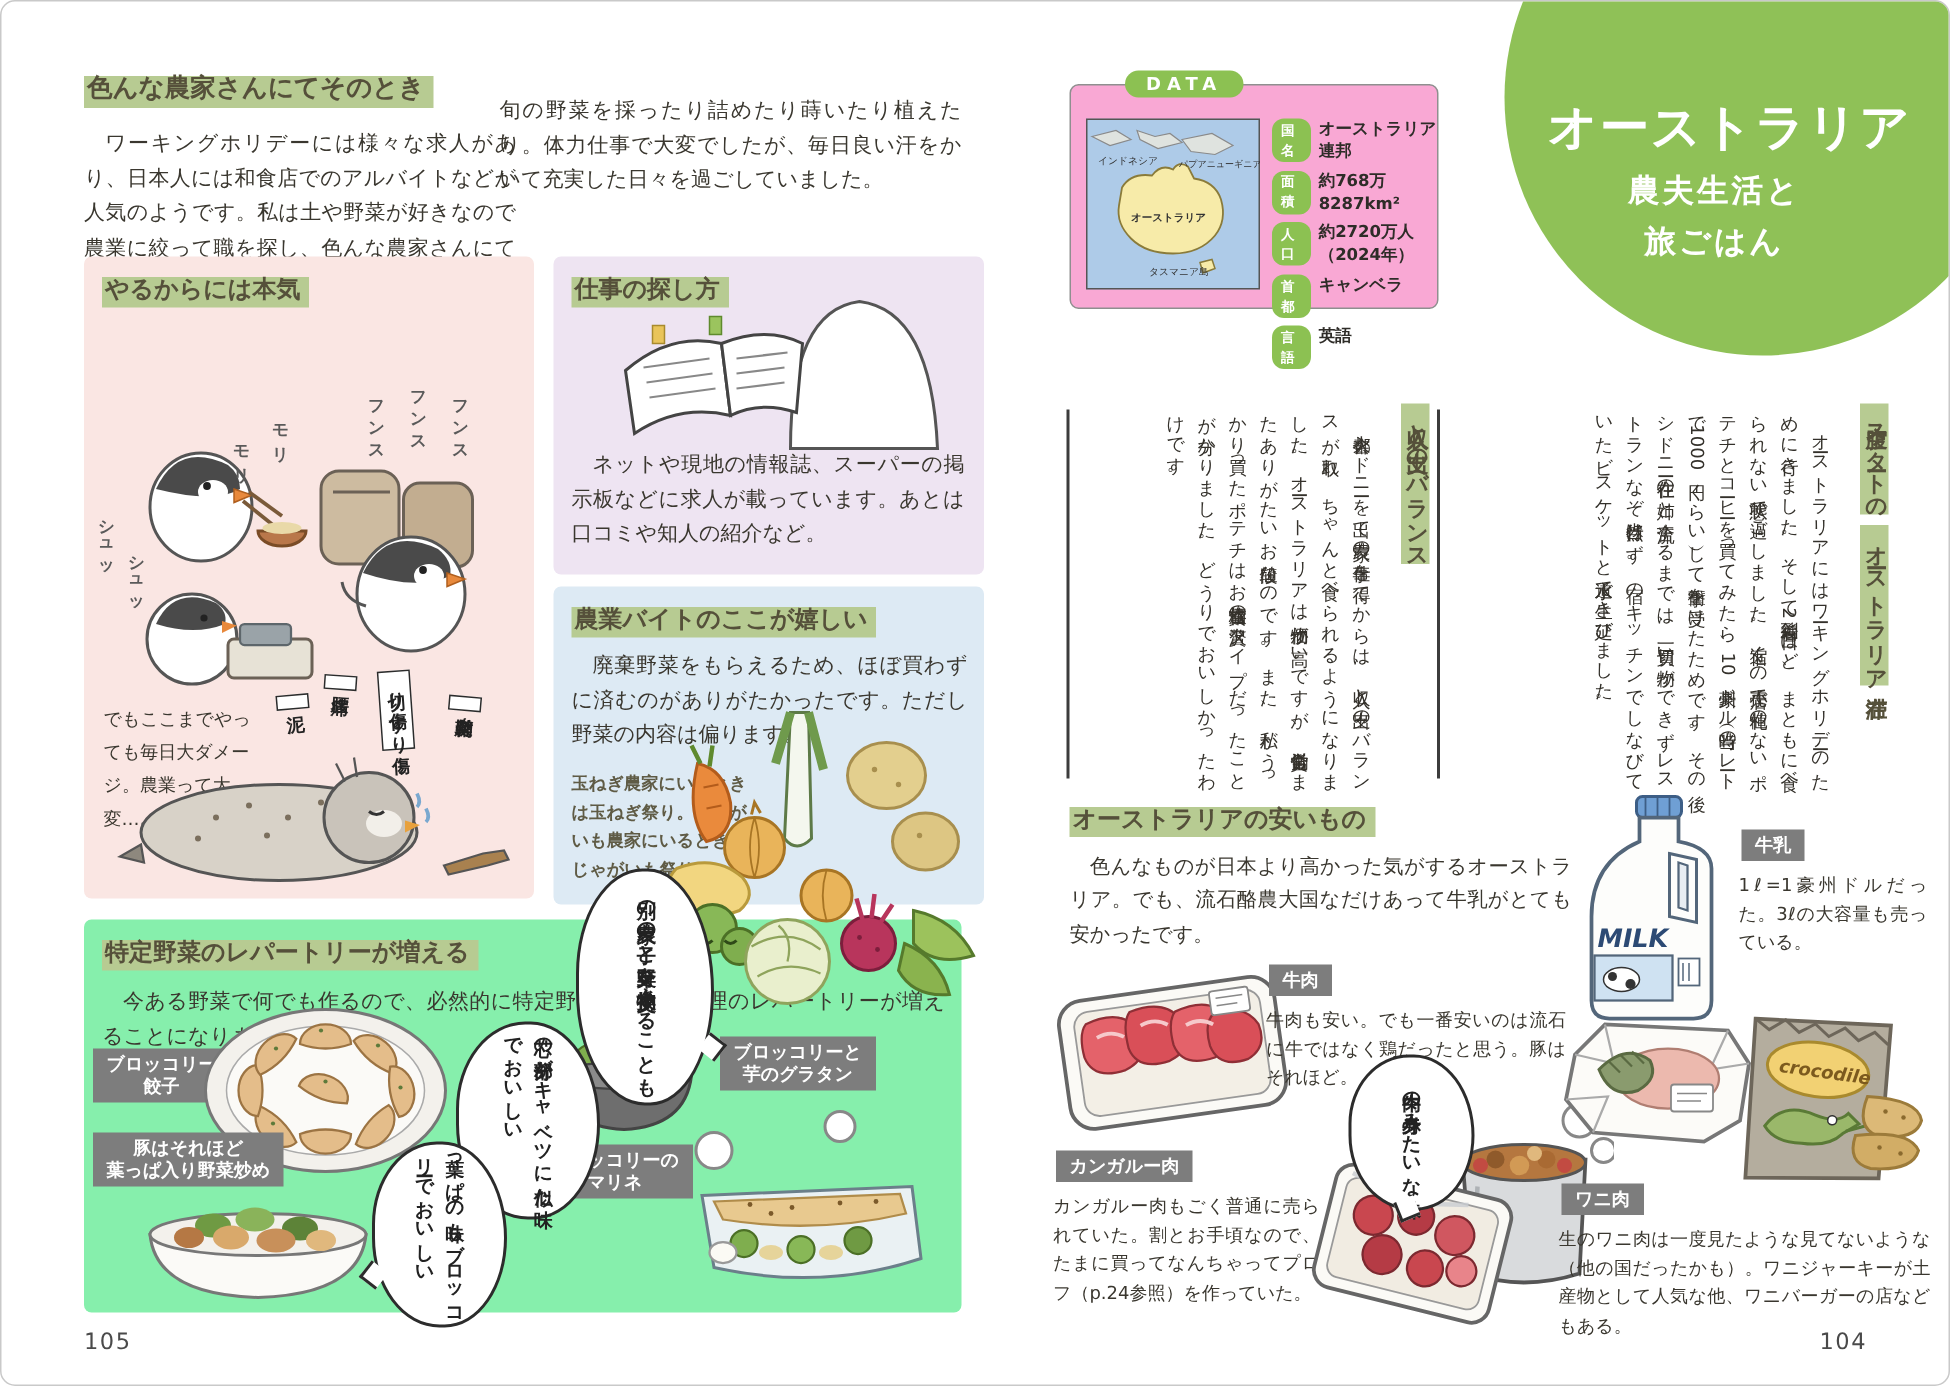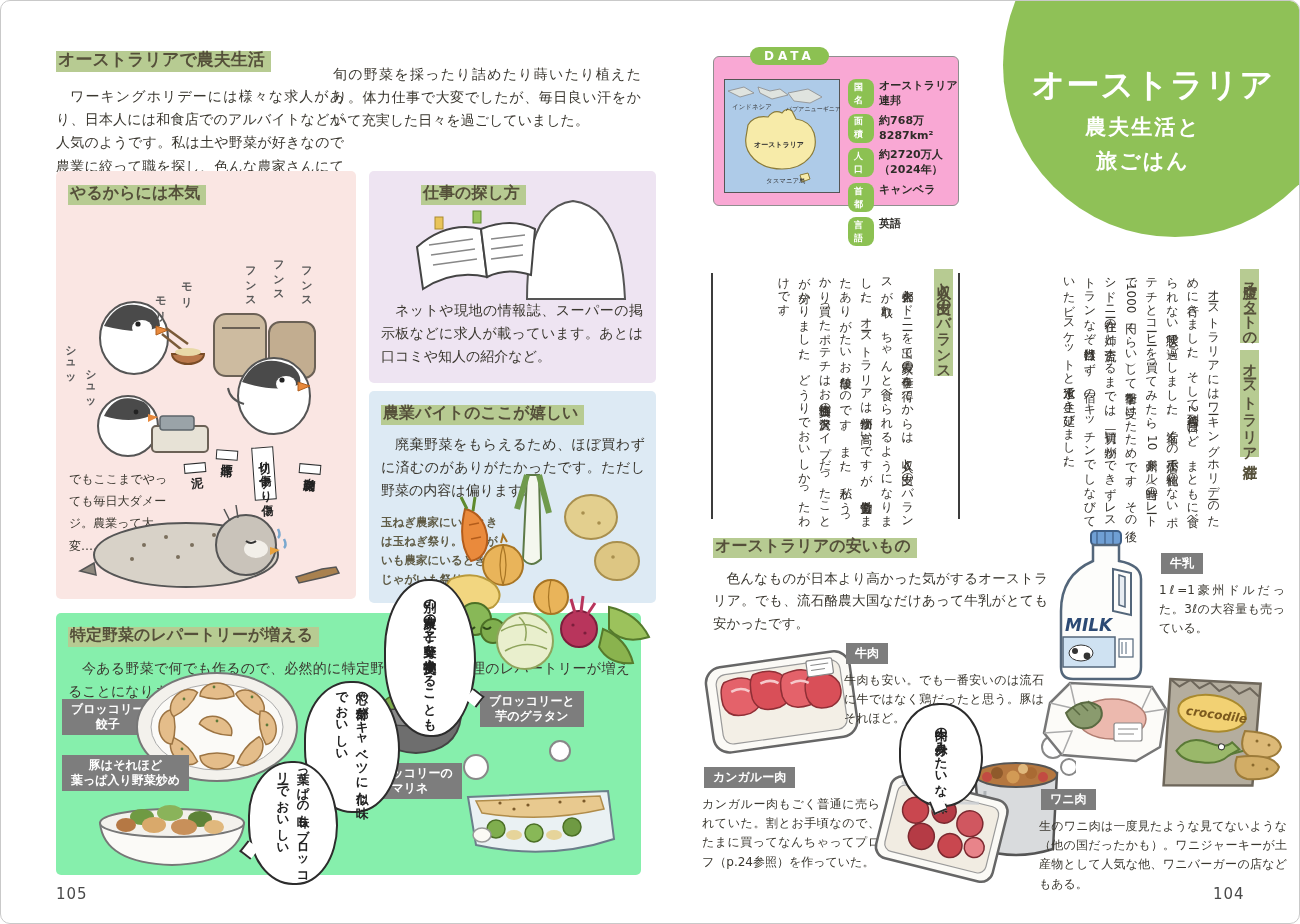--- a/index.html
+++ b/index.html
@@ -49,21 +49,21 @@
   .circle-line1 { color:#fff; font-weight:bold; font-size:33px; letter-spacing:1px; }
   .circle-line2 { color:#fff; font-weight:bold; font-size:21px; letter-spacing:2px; }
 </style>
 </head>
 <body>
 
 <div class="spread">
 
   <section>
 
-    <h2 class="abs hl" style="left:55px; top:47px; font-size:17px;">オーストラリアで農夫生活</h2>
+    <h2 class="abs hl" style="left:55px; top:47px; font-size:17px;">色んな農家さんにてそのとき</h2>
     <p class="abs body-txt indent" style="left:55px; top:84px; width:288px;">ワーキングホリデーには様々な求人があり、日本人には和食店でのアルバイトなどが人気のようです。私は土や野菜が好きなので農業に絞って職を探し、色んな農家さんにてそのとき</p>
     <p class="abs body-txt" style="left:332px; top:62px; width:308px;">旬の野菜を採ったり詰めたり蒔いたり植えたり。体力仕事で大変でしたが、毎日良い汗をかいて充実した日々を過ごしていました。</p>
 
     <div class="box" style="left:55px; top:170px; width:300px; height:428px; background:#fae6e3;">
       <h3 class="hl" style="position:absolute; left:12px; top:11px;">やるからには本気</h3>
 
       <svg class="abs" style="left:8px; top:105px;" width="286" height="190" viewBox="0 0 286 190">
 
         <rect x="150" y="38" width="52" height="62" rx="12" fill="#cdbba0" stroke="#6b6156" stroke-width="2"></rect>
         <rect x="205" y="46" width="46" height="56" rx="11" fill="#c2ad90" stroke="#6b6156" stroke-width="2"></rect>
@@ -131,21 +131,21 @@
           <circle cx="104" cy="64" r="2" fill="#7b6f5d"></circle>
         <path d="M204,36 q3,6 0,9" stroke="#7aa8cf" stroke-width="2.5" fill="none"></path>
         <path d="M210,46 q3,6 0,9" stroke="#7aa8cf" stroke-width="2.5" fill="none"></path>
         <line x1="150" y1="16" x2="156" y2="28" stroke="#555" stroke-width="1.5"></line>
         <line x1="162" y1="12" x2="164" y2="25" stroke="#555" stroke-width="1.5"></line>
         <path d="M222,84 l26,-8 14,-2 3,6 -14,4 -26,6 z" fill="#a9814f" stroke="#555" stroke-width="1.5"></path>
       </svg>
     </div>
 
     <div class="box" style="left:368px; top:170px; width:287px; height:212px; background:#eee4f2;">
-      <h3 class="hl" style="position:absolute; left:12px; top:11px;margin-left:40px;">仕事の探し方</h3>
+      <h3 class="hl" style="position:absolute; left:12px; top:11px;">仕事の探し方</h3>
       <svg class="abs" style="left:8px; top:6px;" width="272" height="126" viewBox="0 0 272 126">
         <path d="M150,122 Q150,30 196,24 Q244,30 248,122 Z" fill="#fff" stroke="#555" stroke-width="2"></path>
         <g>
           <path d="M40,70 Q70,44 104,52 L110,100 Q76,92 46,112 Z" fill="#fff" stroke="#444" stroke-width="2"></path>
           <path d="M104,52 Q134,40 158,52 L154,98 Q130,90 110,100 Z" fill="#fff" stroke="#444" stroke-width="2"></path>
           <line x1="52" y1="68" x2="96" y2="62" stroke="#888" stroke-width="1.5"></line>
           <line x1="54" y1="78" x2="98" y2="72" stroke="#888" stroke-width="1.5"></line>
           <line x1="56" y1="88" x2="100" y2="82" stroke="#888" stroke-width="1.5"></line>
           <line x1="114" y1="62" x2="148" y2="58" stroke="#888" stroke-width="1.5"></line>
           <line x1="114" y1="72" x2="146" y2="68" stroke="#888" stroke-width="1.5"></line>

